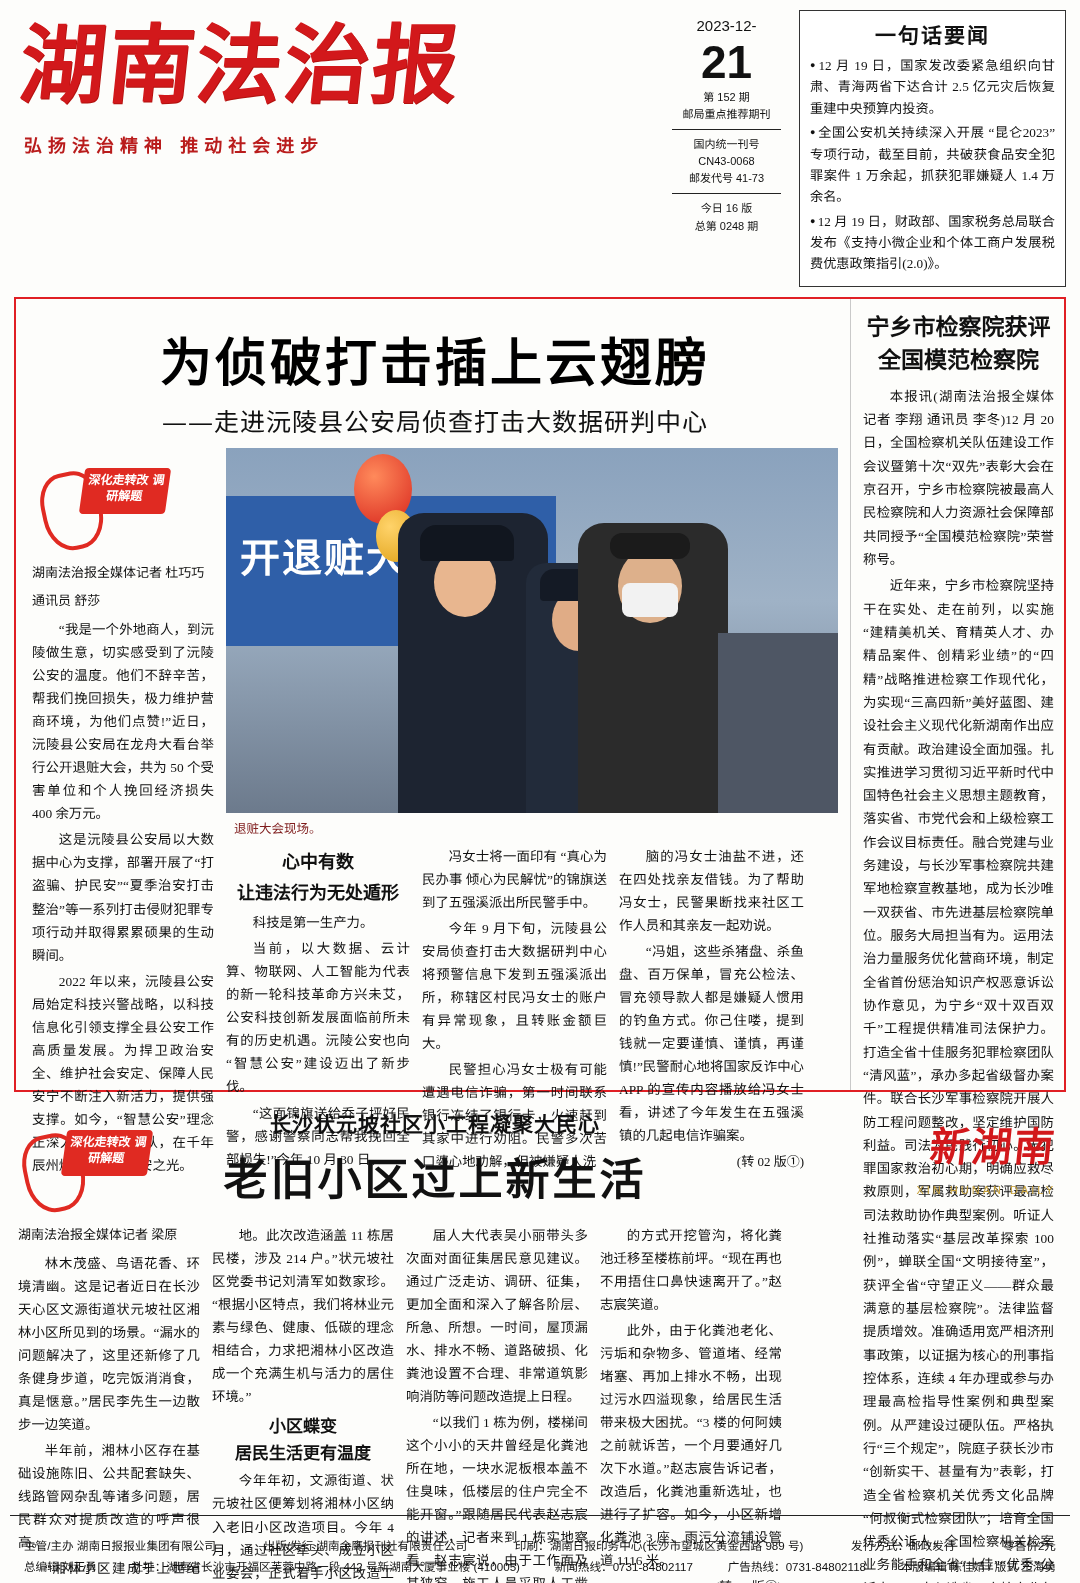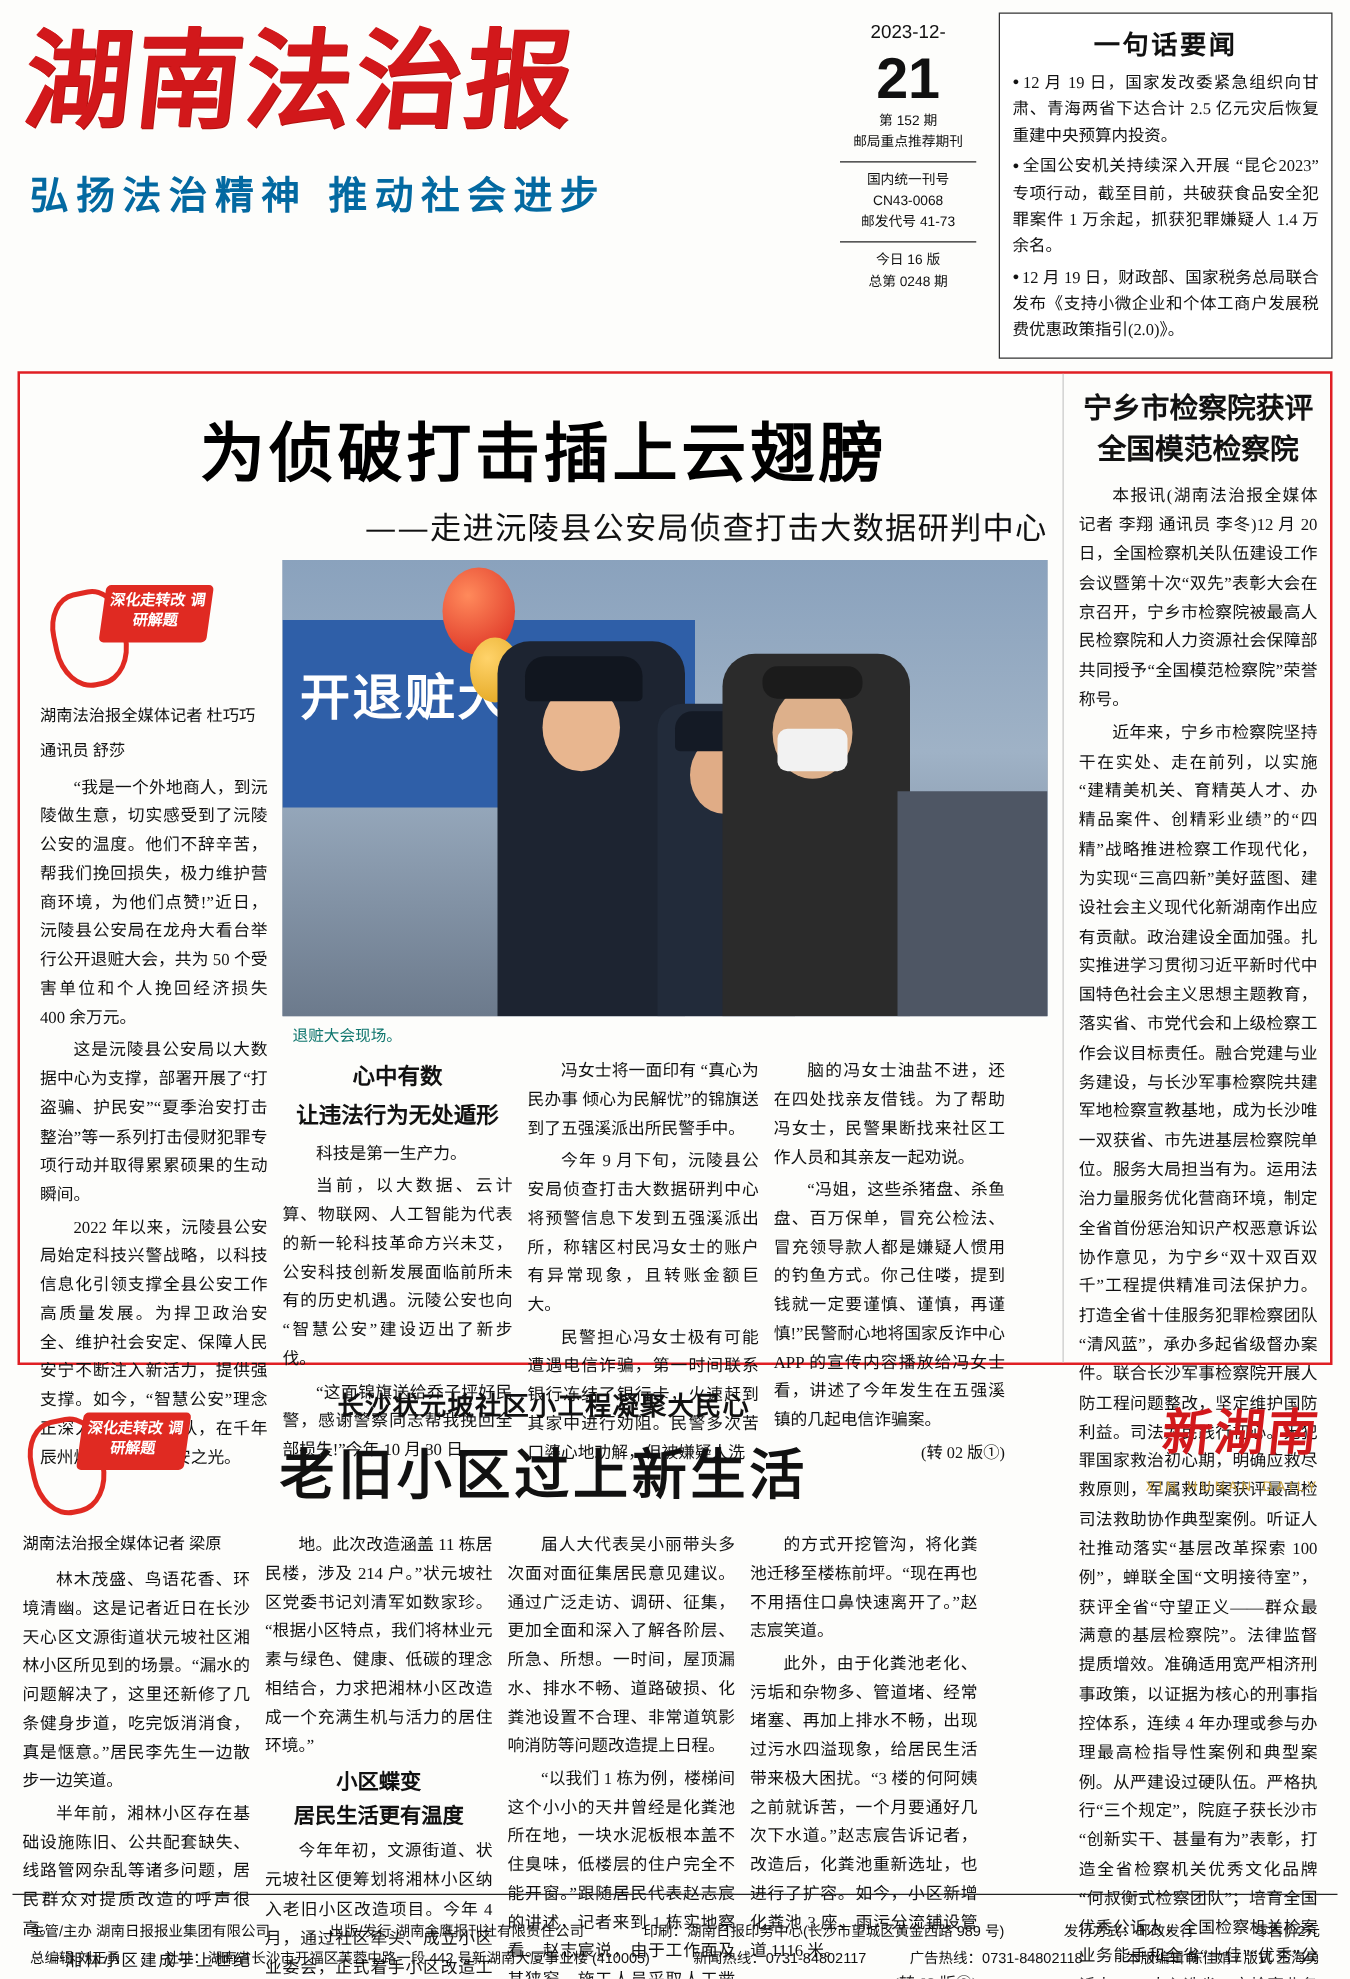--- a/index.html
+++ b/index.html
@@ -22,22 +22,22 @@
     font-size:86px;
     font-weight:700;
     letter-spacing:2px;
     line-height:1.15;
     transform:skewX(-6deg);
     text-shadow:1px 1px 0 #b3120f;
     margin:10px 0 0 6px;
     white-space:nowrap;
   }
   .mast-slogan{
-    color:#0369a1;
-    font-size:31px;
+    color:#b91c1c;
+    font-size:18px;
     font-weight:700;
     letter-spacing:6px;
     margin:16px 0 0 10px;
     font-family:"DejaVu Serif", serif;
   }
   .mast-mid{
     width:125px;
     text-align:center;
     padding-top:8px;
     font-family:"Liberation Sans", sans-serif;
@@ -92,21 +92,21 @@
   .headline{
     text-align:center;
     font-family:"DejaVu Serif", serif;
     font-weight:700;
     font-size:52px;
     letter-spacing:3px;
     margin:12px 0 6px 0;
     color:#000;
   }
   .subheadline{
-    text-align:right;
+    text-align:center;
     font-size:25px;
     letter-spacing:1px;
     font-family:"DejaVu Serif", serif;
     margin-bottom:10px;
   }
   .lead-body{display:flex;gap:12px;}
   .col{font-size:13.4px;line-height:1.72;text-align:justify;}
   .col p{margin:0 0 3px 0;text-indent:2em;}
   .col-1{width:182px;}
   .col-2{width:184px;}
@@ -150,21 +150,21 @@
   .photo .citizen .face{position:absolute;left:40px;top:26px;width:64px;height:74px;border-radius:50%;background:#ddb08b;}
   .photo .citizen .mask{position:absolute;left:44px;top:60px;width:56px;height:34px;border-radius:8px;background:#f2f2f2;}
   .photo .citizen .hat{position:absolute;left:32px;top:10px;width:80px;height:26px;border-radius:12px;background:#1b1b1b;}
   .photo .flag{
     position:absolute;left:402px;bottom:20px;width:190px;height:150px;
     background:linear-gradient(#d81c17,#b71410);
     clip-path:polygon(0 0,100% 12%,100% 100%,0 88%);
   }
   .photo .crowd{position:absolute;right:0;bottom:0;width:120px;height:180px;background:#4e5664;}
   .photo-cap{
-    font-size:12.5px;color:#0f766e;margin:5px 0 8px 0;text-align:left;padding-left:8px;
+    font-size:12.5px;color:#7f1d1d;margin:5px 0 8px 0;text-align:left;padding-left:8px;
   }
   .mini-head{
     text-align:center;font-weight:700;font-family:"DejaVu Serif", serif;
     font-size:18px;line-height:1.4;margin:4px 0 6px;
   }
   .cont-note{text-align:right;font-size:13px;margin-top:4px;}
 
   
   .badge{
     width:130px;height:100px;position:relative;margin:6px 0 8px 6px;

